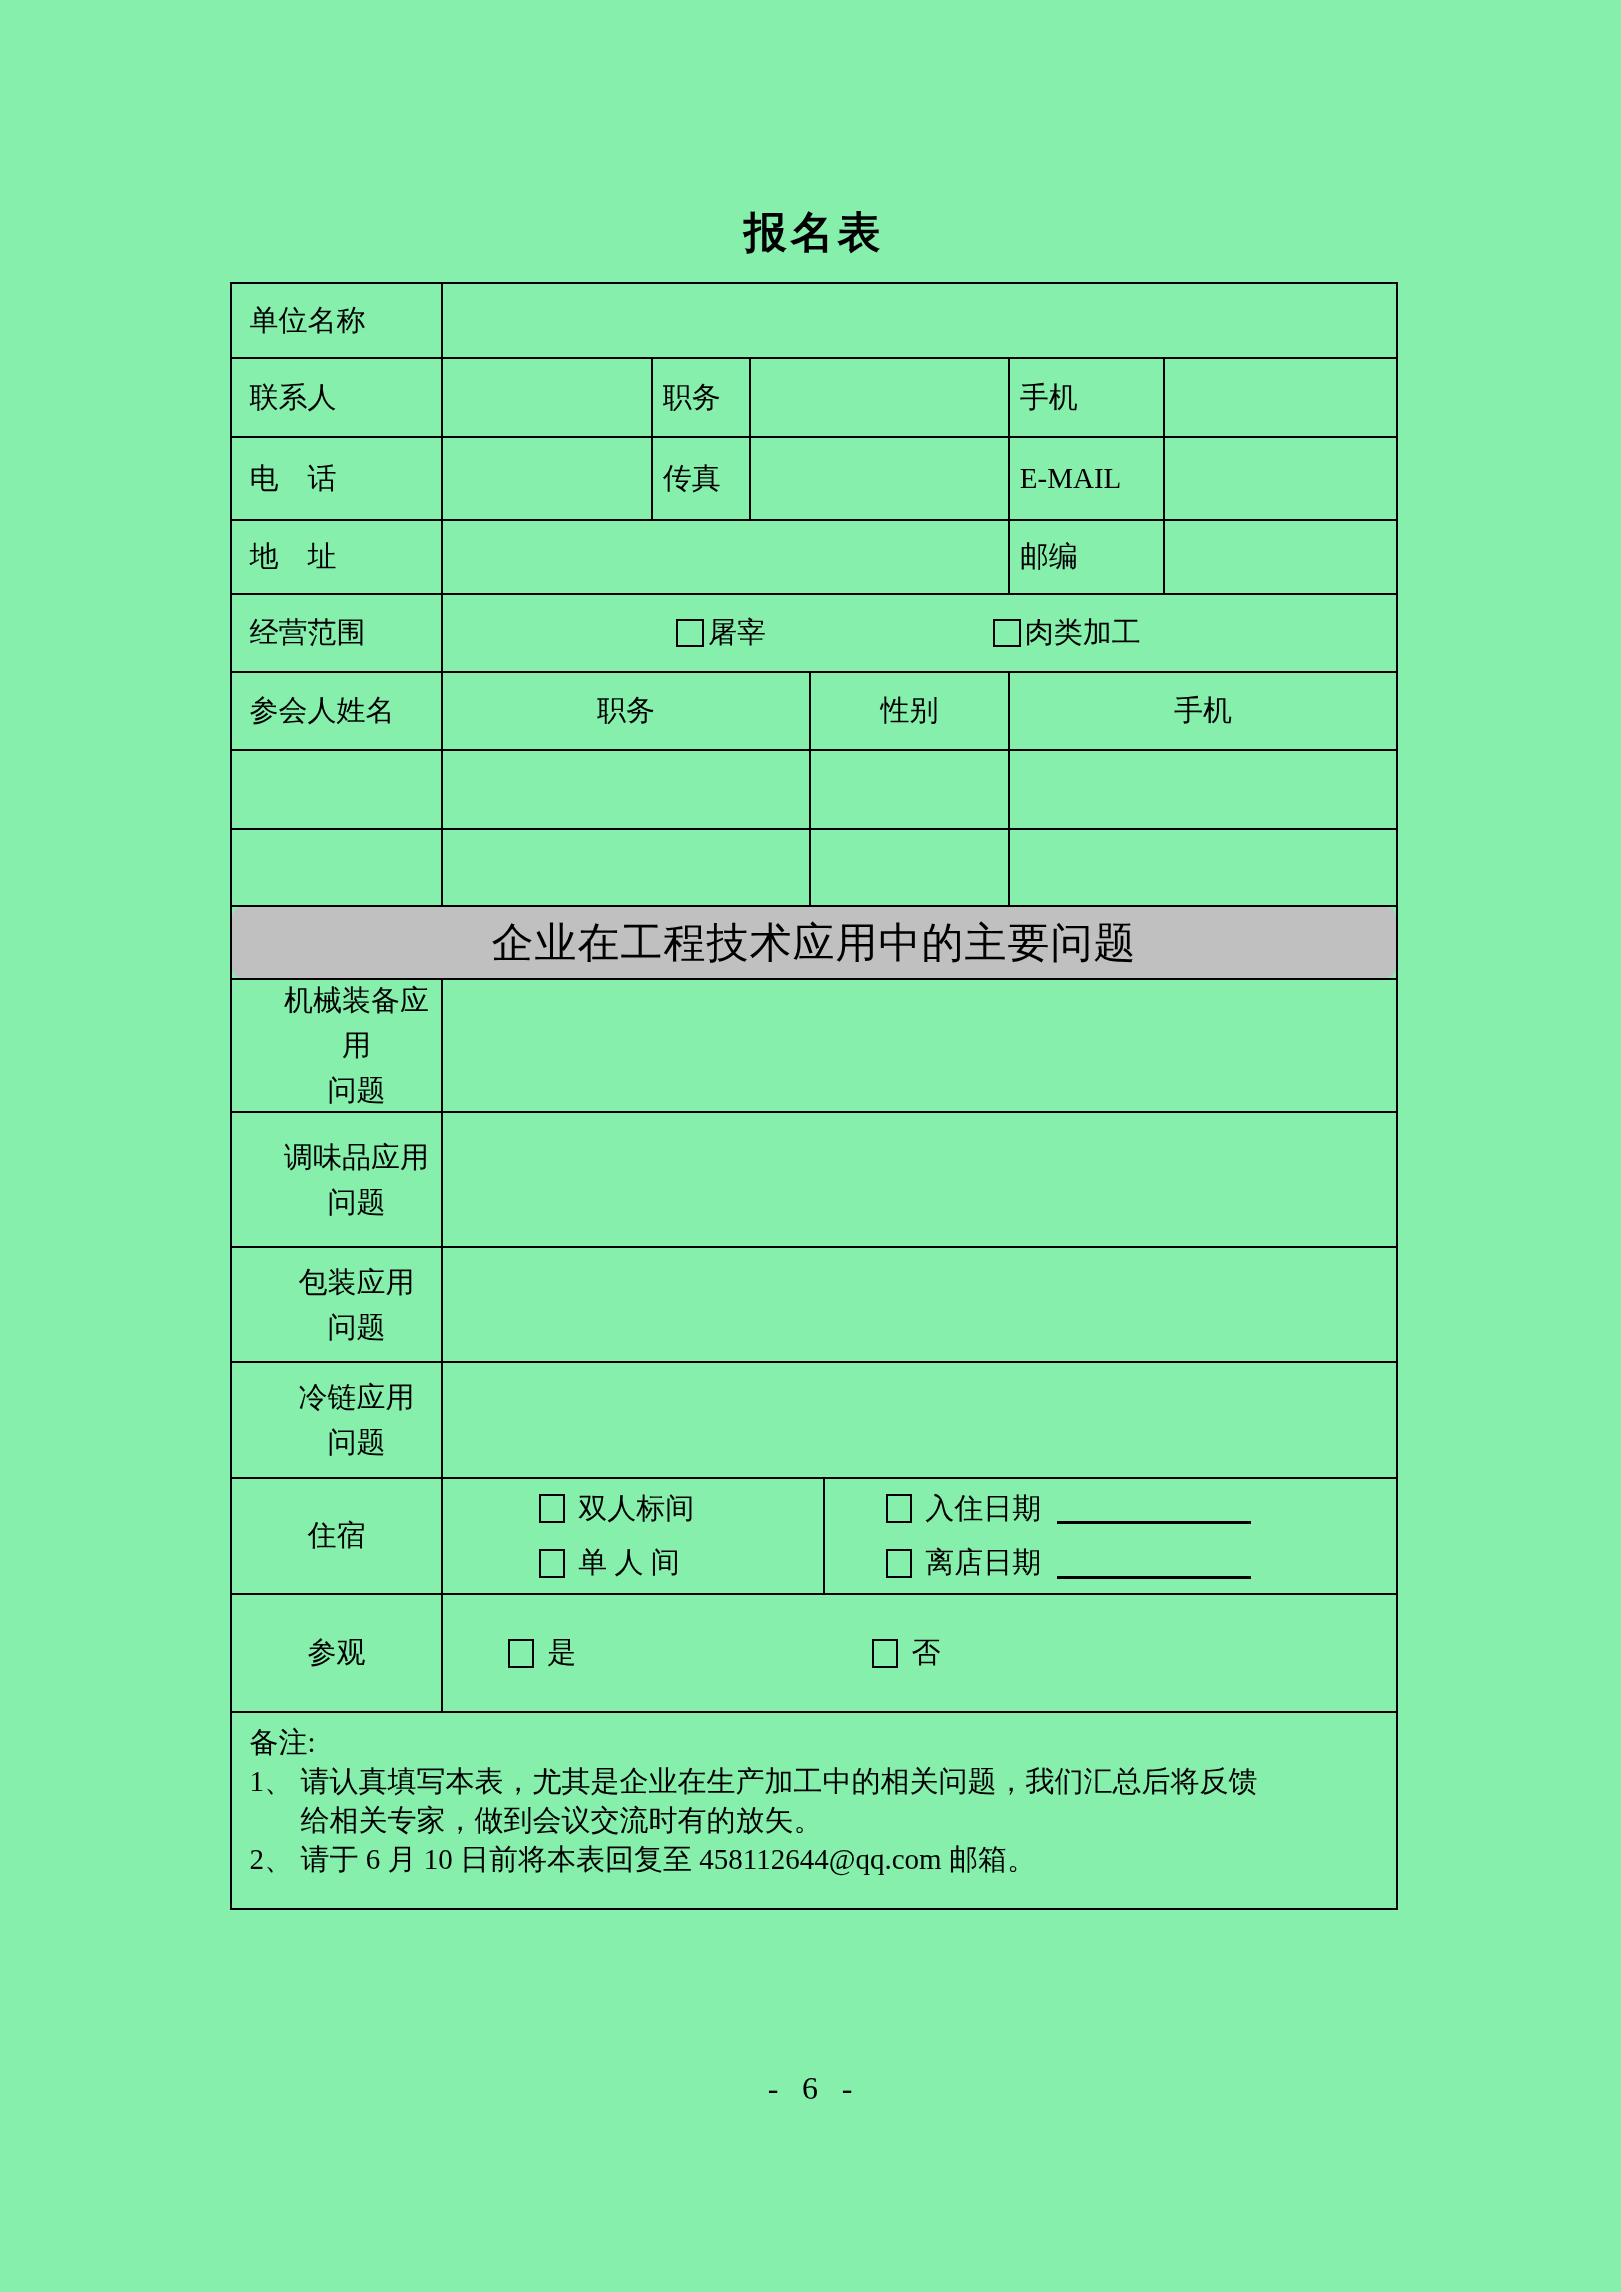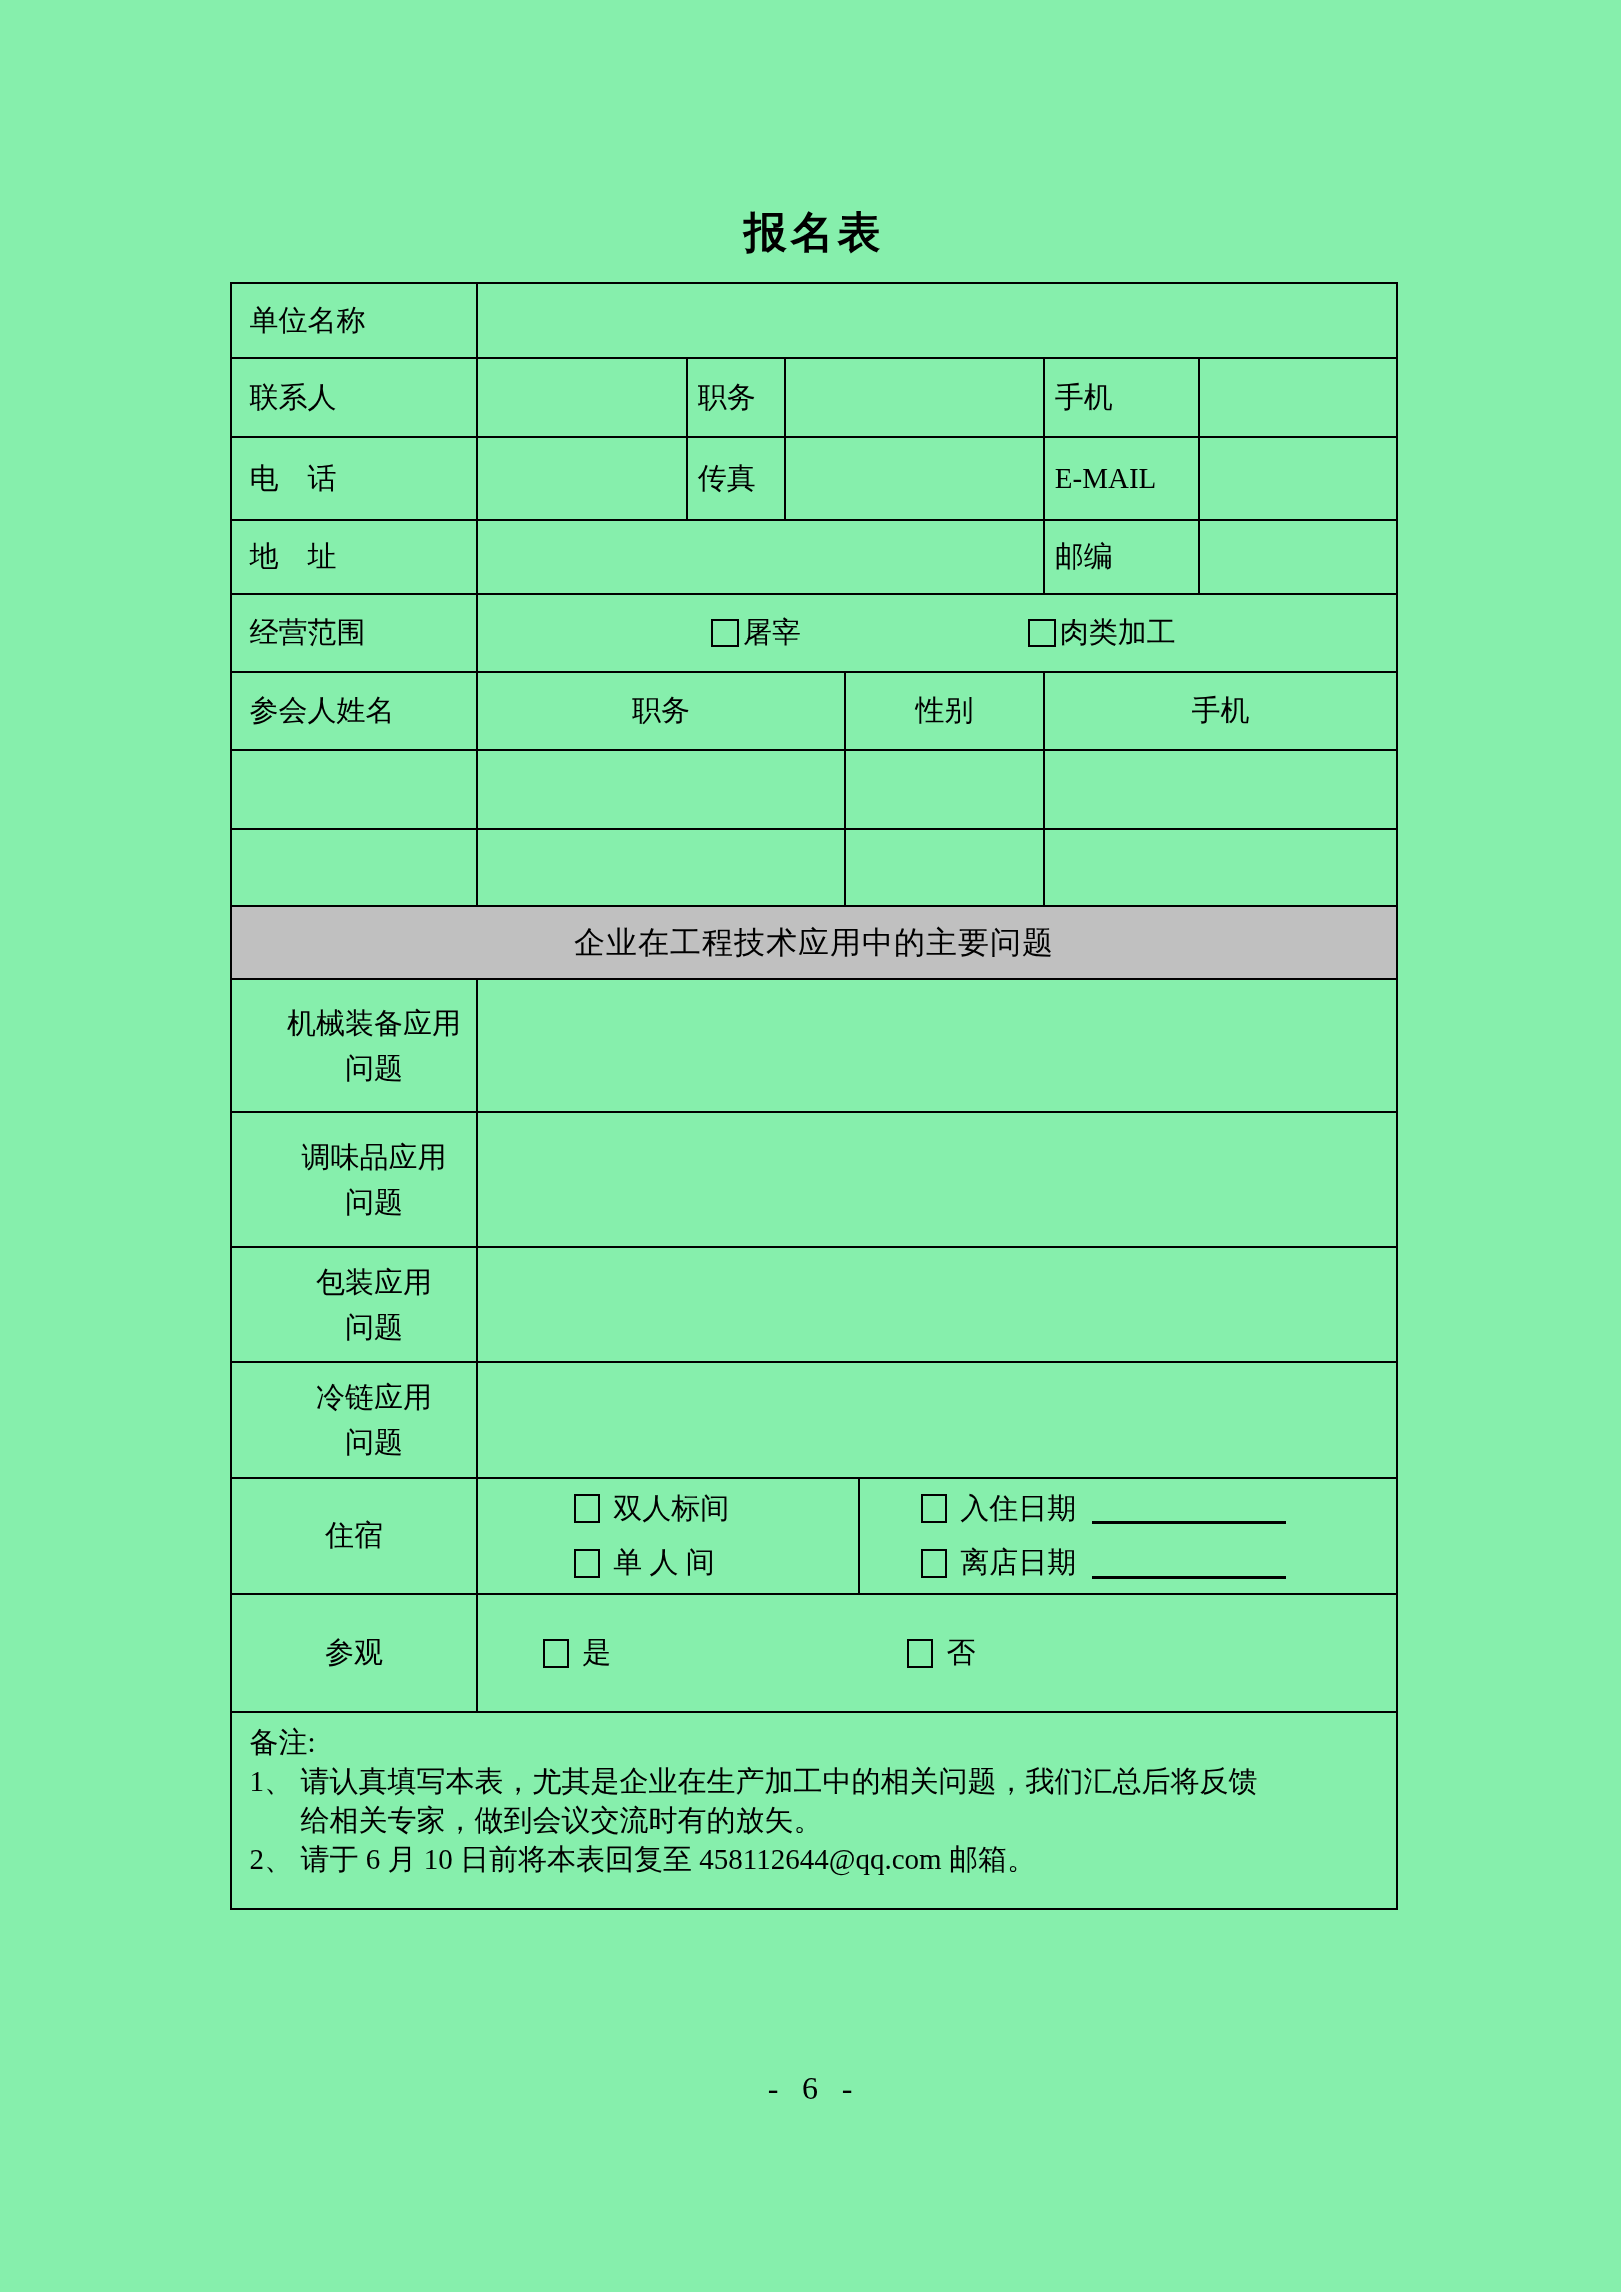--- a/index.html
+++ b/index.html
@@ -32,33 +32,33 @@
   .row.final { border-bottom: none; }
   .cell {
     border-right: 2px solid #000;
     display: flex;
     align-items: center;
     font-size: 29px;
     overflow: hidden;
   }
   .cell.last { border-right: none; }
   .grow { flex: 1; }
-  .w215 { width: 246px; flex: none; }
+  .w215 { width: 211px; flex: none; }
   .w214 { width: 210px; flex: none; }
   .w100 { width: 98px; flex: none; }
   .w264 { width: 259px; flex: none; }
   .w158 { width: 155px; flex: none; }
   .w578 { width: 567px; flex: none; }
   .w375 { width: 368px; flex: none; }
   .w203 { width: 199px; flex: none; }
   .w390 { width: 382px; flex: none; }
   .label { padding-left: 17.6px; }
   .pad10 { padding-left: 9.8px; }
   .center { justify-content: center; text-align: center; }
-  .gray-header { background: #c0c0c0; font-size: 31px; letter-spacing: 1px; }
+  .gray-header { background: #c0c0c0; font-size: 42px; letter-spacing: 1px; border-radius: 10px; }
   .issue-label {
     flex-direction: column;
     justify-content: center;
     align-items: center;
     line-height: 45px;
     text-align: center;
     padding-left: 40px;
   }
   .opt { display: inline-flex; align-items: center; white-space: pre; }
   .cbx {

